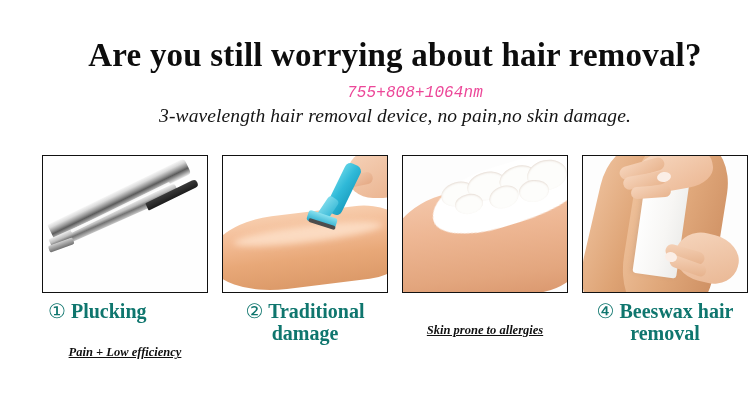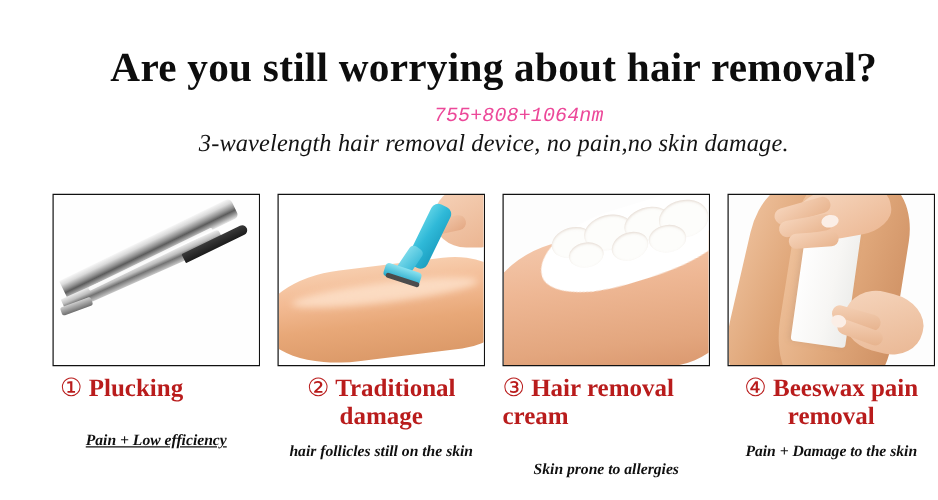--- a/index.html
+++ b/index.html
@@ -330,41 +330,41 @@
   }
   .caption-col {
     width: 166px;
     box-sizing: border-box;
   }
   .caption-title {
     font-family: "Liberation Serif", serif;
     font-weight: 700;
     font-size: 20px;
     line-height: 1.12;
-    color: #b91c1c;
+    color: #0f766e;
     margin: 0;
     text-align: center;
     white-space: pre-line;
   }
   .caption-col.align-left .caption-title { text-align: left; }
   .caption-sub {
     font-family: "Liberation Serif", serif;
     font-style: italic;
     font-weight: 700;
     font-size: 12.5px;
     line-height: 1.2;
     color: #101010;
     margin: 0;
     padding-top: 9px;
     text-align: center;
     white-space: nowrap;
   }
   .c1 .caption-title { padding-left: 6px; }
   .c1 .caption-sub { padding-top: 23px; text-decoration: underline; }
-  .c3 .caption-sub { padding-top: 23px; }
+  .c3 .caption-sub { padding-top: 23px; text-decoration: underline; }
   .num { font-weight: 400; }
 </style>
 </head>
 <body>
 
 <div class="page">
 
   <div class="header">
     <div class="main-title">Are you still worrying about hair removal?</div>
     <div class="sub-line-1">755+808+1064nm</div>
@@ -436,30 +436,26 @@
   <div class="captions">
 
     <div class="caption-col c1 align-left">
       <div class="caption-title"><span class="num">①</span> <span>Plucking</span></div>
       <div class="caption-sub">Pain + Low efficiency</div>
     </div>
 
     <div class="caption-col c2">
       <div class="caption-title"><span class="num">②</span> <span>Traditional
 damage</span></div>
-      <div class="caption-sub">hair follicles still on the skin</div>
     </div>
 
     <div class="caption-col c3 align-left">
-      <div class="caption-title"><span class="num">③</span> <span>Hair removal
-cream</span></div>
       <div class="caption-sub">Skin prone to allergies</div>
     </div>
 
     <div class="caption-col c4">
-      <div class="caption-title"><span class="num">④</span> <span>Beeswax pain
+      <div class="caption-title"><span class="num">④</span> <span>Beeswax hair
 removal</span></div>
-      <div class="caption-sub">Pain + Damage to the skin</div>
     </div>
 
   </div>
 
 </div>
 
 </body></html>

